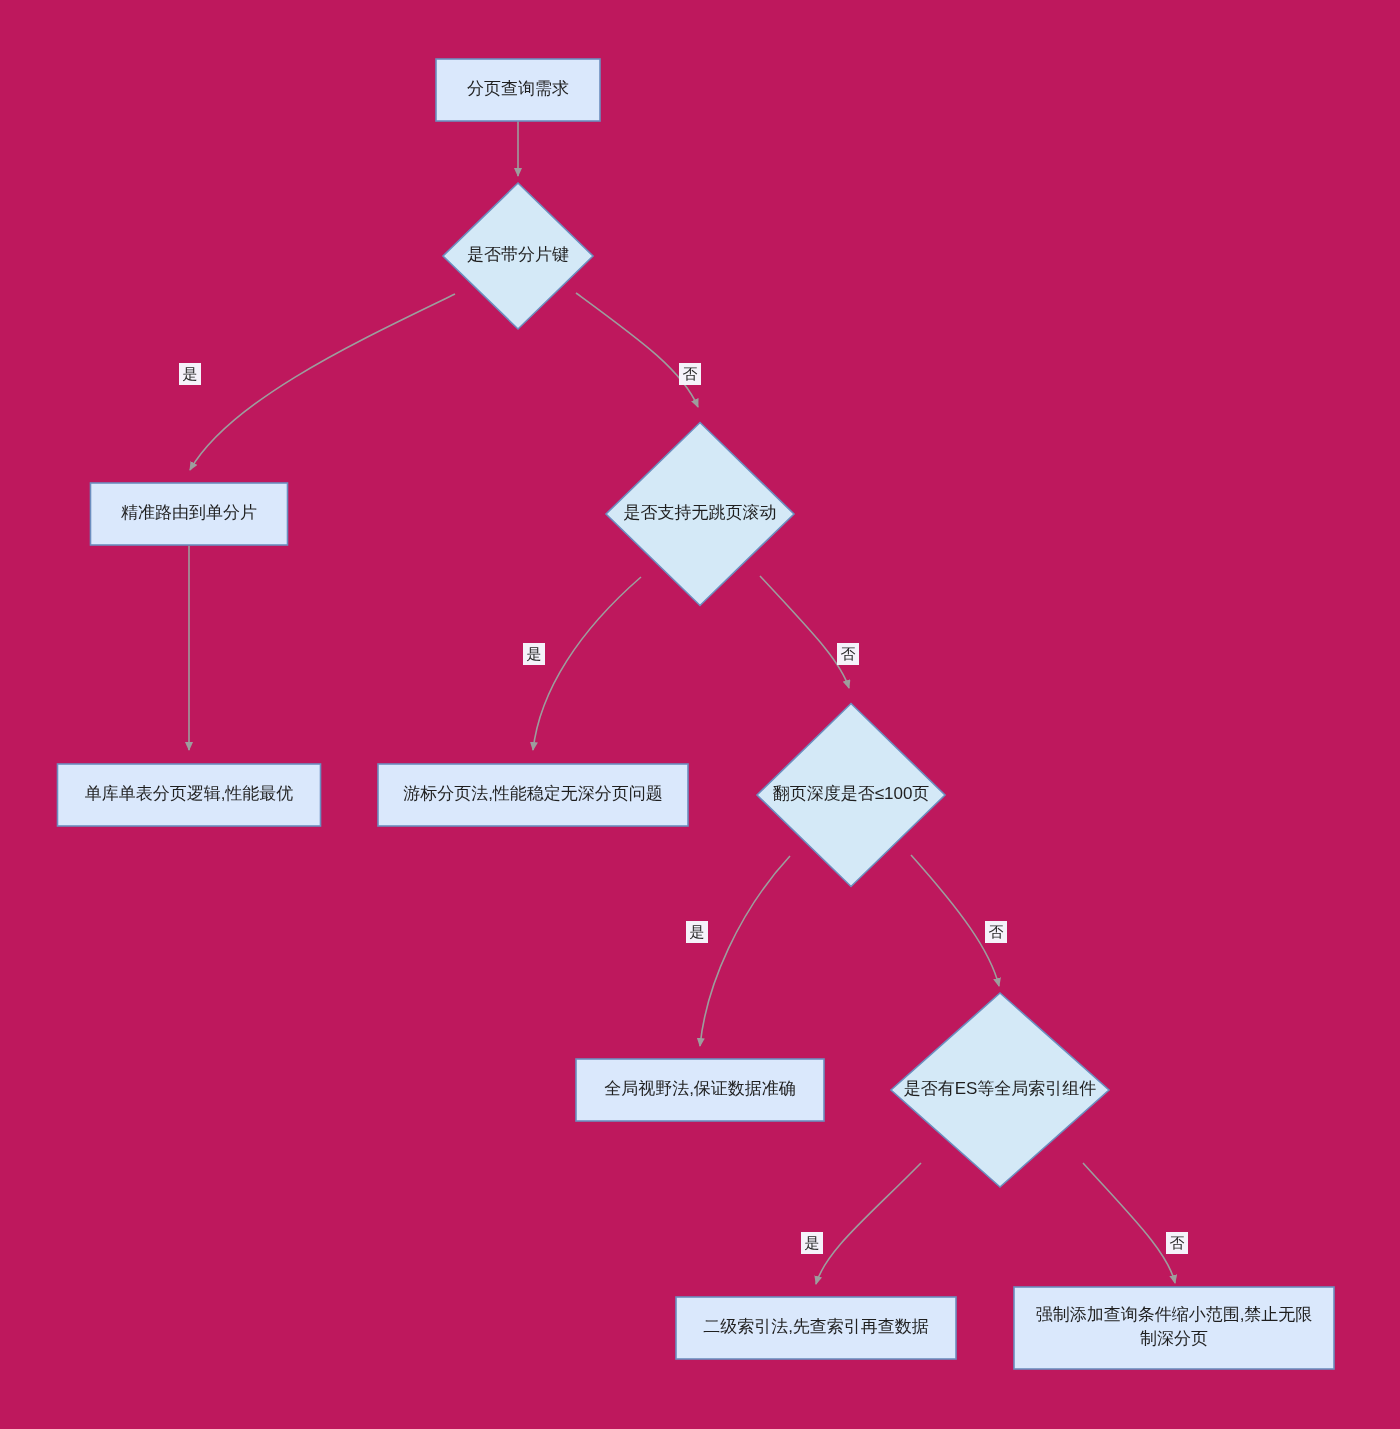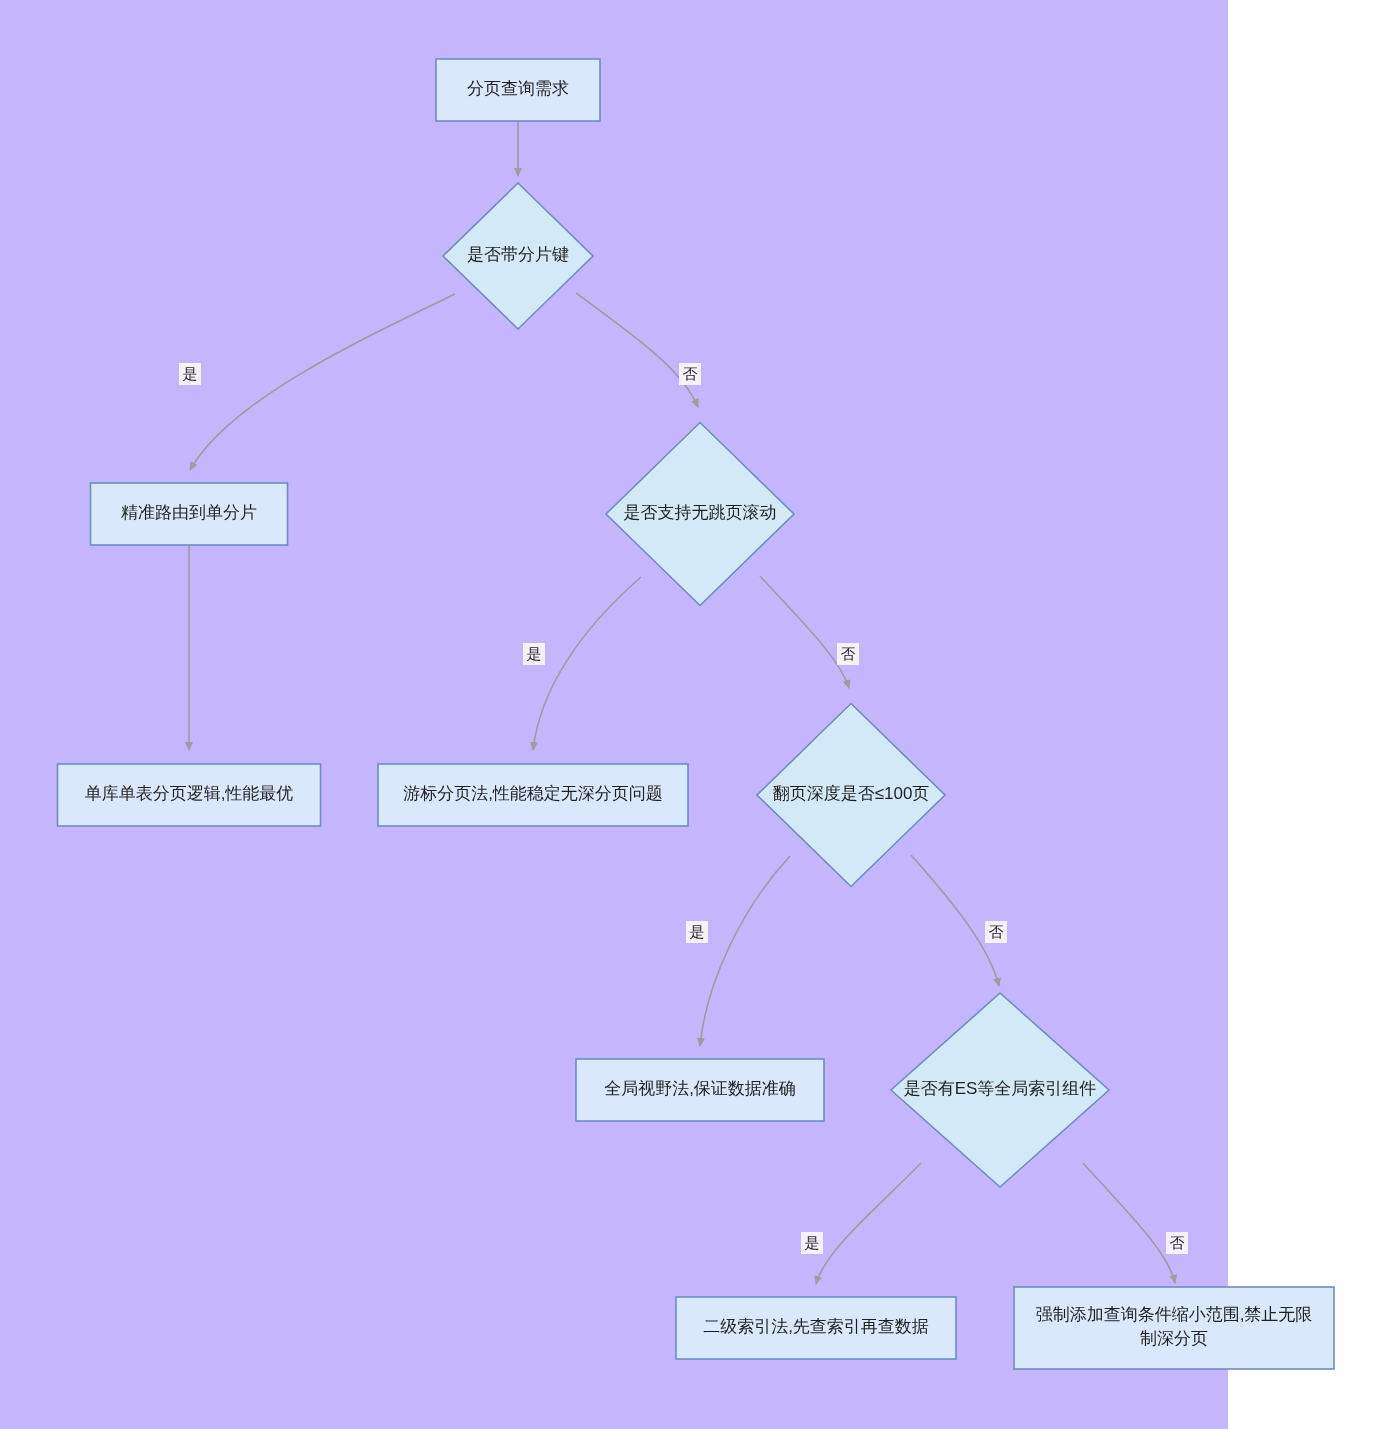--- a/index.html
+++ b/index.html
@@ -8,23 +8,23 @@
     background: #ffffff;
   }
   body {
     width: 1400px;
     height: 1429px;
     font-family: "Liberation Sans", "DejaVu Sans", sans-serif;
     overflow: hidden;
   }
   #canvas {
     position: relative;
-    width: 1228px;
+    width: 1400px;
     height: 1429px;
-    background: #c4b5fd;
+    background: #be185d;
   }
   svg.flow {
     position: absolute;
     top: 0;
     left: 0;
     width: 1400px;
     height: 1429px;
   }
   .node-rect {
     fill: #dae8fc;

